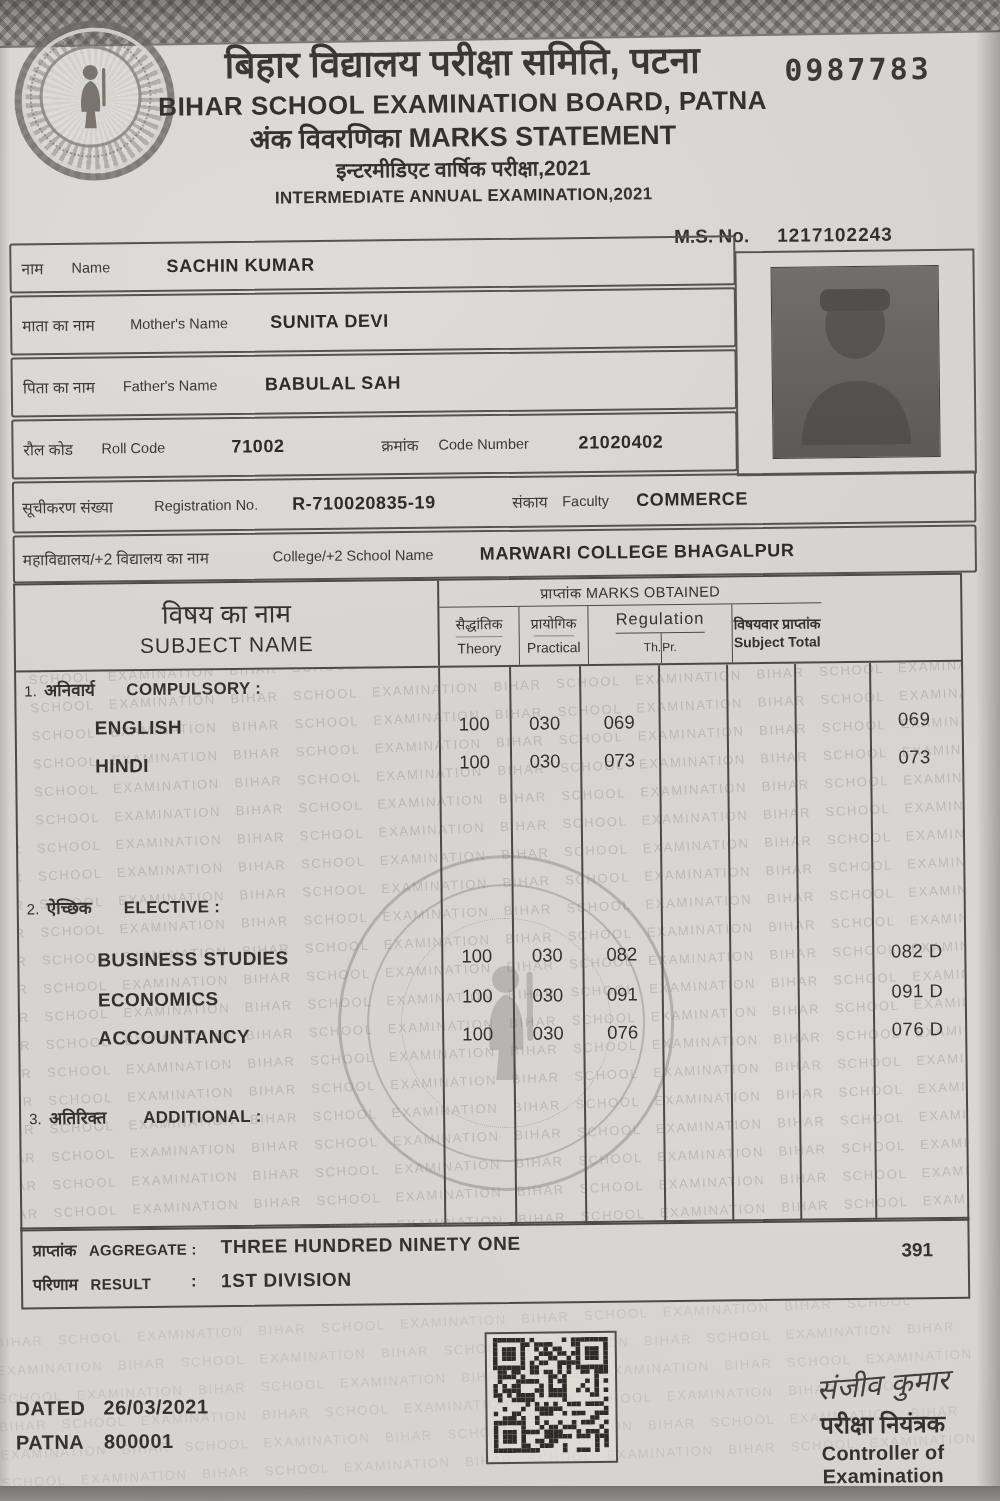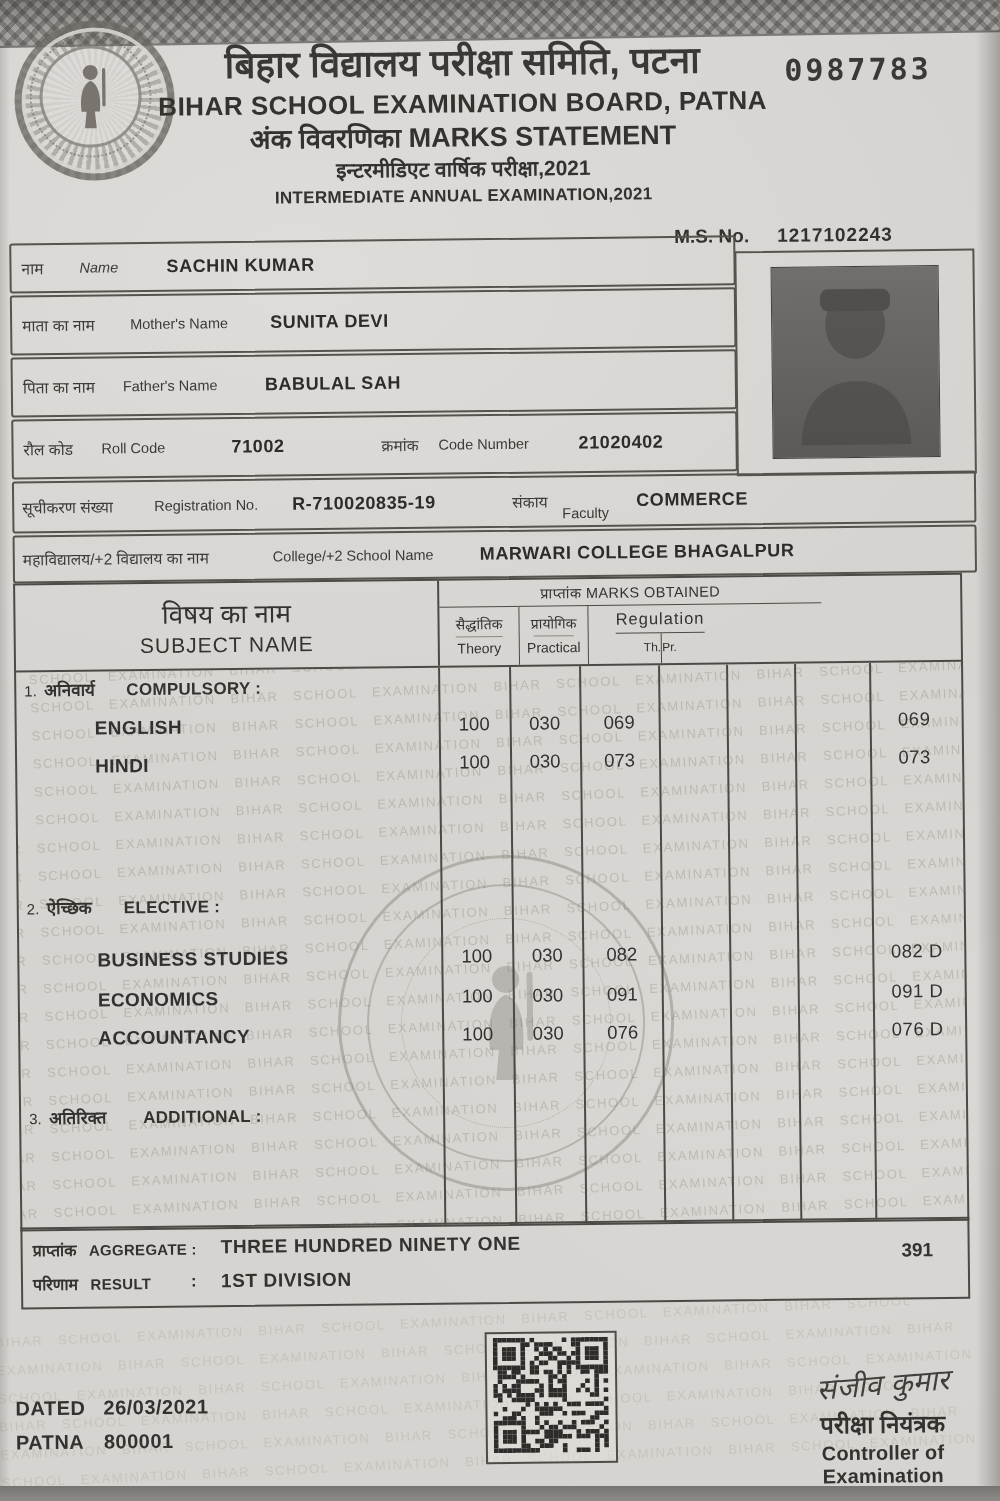--- a/index.html
+++ b/index.html
@@ -161,21 +161,21 @@
     <div class="l5">INTERMEDIATE ANNUAL EXAMINATION,2021</div>
   </div>
   <div class="serial">0987783</div>
 
   <div class="msno">
     <span>M.S. No.</span><span class="v">1217102243</span>
   </div>
 
   <div class="frow" style="left:15px;top:238px;width:722px;height:46px;">
     <span class="lab-hi" style="left:10px;">नाम</span>
-    <span class="lab-en" style="left:68px;font-style:italic;">Name</span>
+    <span class="lab-en" style="left:60px;">Name</span>
     <span class="val" style="left:155px;">SACHIN KUMAR</span>
   </div>
 
   <div class="frow" style="left:15px;top:290px;width:722px;height:56px;">
     <span class="lab-hi" style="left:10px;">माता का नाम</span>
     <span class="lab-en" style="left:118px;">Mother's Name</span>
     <span class="val" style="left:258px;">SUNITA DEVI</span>
   </div>
 
   <div class="frow" style="left:15px;top:352px;width:722px;height:56px;">
@@ -191,21 +191,21 @@
     <span class="lab-hi" style="left:368px;">क्रमांक</span>
     <span class="lab-en" style="left:425px;">Code Number</span>
     <span class="val" style="left:565px;">21020402</span>
   </div>
 
   <div class="frow" style="left:15px;top:476px;width:960px;height:48px;">
     <span class="lab-hi" style="left:8px;">सूचीकरण संख्या</span>
     <span class="lab-en" style="left:140px;">Registration No.</span>
     <span class="val" style="left:278px;">R-710020835-19</span>
     <span class="lab-hi" style="left:498px;">संकाय</span>
-    <span class="lab-en" style="left:548px;margin-top:12px;">Faculty</span>
+    <span class="lab-en" style="left:548px;">Faculty</span>
     <span class="val" style="left:622px;">COMMERCE</span>
   </div>
 
   <div class="frow" style="left:15px;top:530px;width:960px;height:44px;">
     <span class="lab-hi" style="left:8px;">महाविद्यालय/+2 विद्यालय का नाम</span>
     <span class="lab-en" style="left:258px;">College/+2 School Name</span>
     <span class="val" style="left:465px;">MARWARI COLLEGE BHAGALPUR</span>
   </div>
 
   <div class="photo-frame">
@@ -238,20 +238,24 @@
             <div>प्रायोगिक</div>
             <div class="hairline"></div>
             <div>Practical</div>
           </div>
           <div class="c c-reg">
             <div class="reg-t">Regulation</div>
             <div class="reg-b">
               <div>Th.</div>
               <div>Pr.</div>
             </div>
+          </div>
+          <div class="c c-total">
+            <div>विषयवार प्राप्तांक</div>
+            <div>Subject Total</div>
           </div>
         </div>
       </div>
     </div>
 
     <div class="tbody">
       <div class="watermark" style="left:-20px;top:-10px;width:1000px;height:590px;">BIHAR SCHOOL EXAMINATION BIHAR SCHOOL EXAMINATION BIHAR SCHOOL EXAMINATION BIHAR SCHOOL EXAMINATION BIHAR SCHOOL EXAMINATION BIHAR SCHOOL EXAMINATION BIHAR SCHOOL EXAMINATION BIHAR SCHOOL EXAMINATION BIHAR SCHOOL EXAMINATION BIHAR SCHOOL EXAMINATION BIHAR SCHOOL EXAMINATION BIHAR SCHOOL EXAMINATION BIHAR SCHOOL EXAMINATION BIHAR SCHOOL EXAMINATION BIHAR SCHOOL EXAMINATION BIHAR SCHOOL EXAMINATION BIHAR SCHOOL EXAMINATION BIHAR SCHOOL EXAMINATION BIHAR SCHOOL EXAMINATION BIHAR SCHOOL EXAMINATION BIHAR SCHOOL EXAMINATION BIHAR SCHOOL EXAMINATION BIHAR SCHOOL EXAMINATION BIHAR SCHOOL EXAMINATION BIHAR SCHOOL EXAMINATION BIHAR SCHOOL EXAMINATION BIHAR SCHOOL EXAMINATION BIHAR SCHOOL EXAMINATION BIHAR SCHOOL EXAMINATION BIHAR SCHOOL EXAMINATION BIHAR SCHOOL EXAMINATION BIHAR SCHOOL EXAMINATION BIHAR SCHOOL EXAMINATION BIHAR SCHOOL EXAMINATION BIHAR SCHOOL EXAMINATION BIHAR SCHOOL EXAMINATION BIHAR SCHOOL EXAMINATION BIHAR SCHOOL EXAMINATION BIHAR SCHOOL EXAMINATION BIHAR SCHOOL EXAMINATION BIHAR SCHOOL EXAMINATION BIHAR SCHOOL EXAMINATION BIHAR SCHOOL EXAMINATION BIHAR SCHOOL EXAMINATION BIHAR SCHOOL EXAMINATION BIHAR SCHOOL EXAMINATION BIHAR SCHOOL EXAMINATION BIHAR SCHOOL EXAMINATION BIHAR SCHOOL EXAMINATION BIHAR SCHOOL EXAMINATION BIHAR SCHOOL EXAMINATION BIHAR SCHOOL EXAMINATION BIHAR SCHOOL EXAMINATION BIHAR SCHOOL EXAMINATION BIHAR SCHOOL EXAMINATION BIHAR SCHOOL EXAMINATION BIHAR SCHOOL EXAMINATION BIHAR SCHOOL EXAMINATION BIHAR SCHOOL EXAMINATION BIHAR SCHOOL EXAMINATION BIHAR SCHOOL EXAMINATION BIHAR SCHOOL EXAMINATION BIHAR SCHOOL EXAMINATION BIHAR SCHOOL EXAMINATION BIHAR SCHOOL EXAMINATION BIHAR SCHOOL EXAMINATION BIHAR SCHOOL EXAMINATION BIHAR SCHOOL EXAMINATION BIHAR SCHOOL EXAMINATION BIHAR SCHOOL EXAMINATION BIHAR SCHOOL EXAMINATION BIHAR SCHOOL EXAMINATION BIHAR SCHOOL EXAMINATION BIHAR SCHOOL EXAMINATION BIHAR SCHOOL EXAMINATION BIHAR SCHOOL EXAMINATION BIHAR SCHOOL EXAMINATION BIHAR SCHOOL EXAMINATION BIHAR SCHOOL EXAMINATION BIHAR SCHOOL EXAMINATION BIHAR SCHOOL EXAMINATION BIHAR SCHOOL EXAMINATION BIHAR SCHOOL EXAMINATION BIHAR SCHOOL EXAMINATION BIHAR SCHOOL EXAMINATION BIHAR SCHOOL EXAMINATION BIHAR SCHOOL EXAMINATION BIHAR SCHOOL EXAMINATION BIHAR SCHOOL EXAMINATION BIHAR SCHOOL EXAMINATION BIHAR SCHOOL EXAMINATION BIHAR SCHOOL EXAMINATION BIHAR SCHOOL EXAMINATION BIHAR SCHOOL EXAMINATION BIHAR SCHOOL EXAMINATION BIHAR SCHOOL EXAMINATION BIHAR SCHOOL EXAMINATION BIHAR SCHOOL EXAMINATION BIHAR SCHOOL EXAMINATION BIHAR SCHOOL EXAMINATION BIHAR SCHOOL EXAMINATION BIHAR SCHOOL EXAMINATION BIHAR SCHOOL EXAMINATION BIHAR SCHOOL EXAMINATION BIHAR SCHOOL EXAMINATION BIHAR SCHOOL EXAMINATION BIHAR SCHOOL EXAMINATION BIHAR SCHOOL EXAMINATION BIHAR SCHOOL EXAMINATION BIHAR SCHOOL EXAMINATION BIHAR SCHOOL EXAMINATION BIHAR SCHOOL EXAMINATION BIHAR SCHOOL EXAMINATION BIHAR SCHOOL EXAMINATION BIHAR SCHOOL EXAMINATION BIHAR SCHOOL EXAMINATION BIHAR SCHOOL EXAMINATION BIHAR SCHOOL EXAMINATION BIHAR SCHOOL EXAMINATION BIHAR SCHOOL EXAMINATION BIHAR SCHOOL EXAMINATION BIHAR SCHOOL EXAMINATION BIHAR SCHOOL EXAMINATION BIHAR SCHOOL EXAMINATION BIHAR SCHOOL EXAMINATION BIHAR SCHOOL EXAMINATION BIHAR SCHOOL EXAMINATION BIHAR SCHOOL EXAMINATION BIHAR SCHOOL EXAMINATION BIHAR SCHOOL EXAMINATION BIHAR SCHOOL EXAMINATION BIHAR SCHOOL EXAMINATION BIHAR SCHOOL EXAMINATION BIHAR SCHOOL EXAMINATION BIHAR SCHOOL EXAMINATION BIHAR SCHOOL EXAMINATION BIHAR SCHOOL EXAMINATION BIHAR SCHOOL EXAMINATION BIHAR SCHOOL EXAMINATION BIHAR SCHOOL EXAMINATION BIHAR SCHOOL EXAMINATION BIHAR SCHOOL EXAMINATION BIHAR SCHOOL EXAMINATION BIHAR SCHOOL EXAMINATION BIHAR SCHOOL EXAMINATION BIHAR SCHOOL EXAMINATION BIHAR SCHOOL EXAMINATION BIHAR SCHOOL EXAMINATION BIHAR SCHOOL EXAMINATION BIHAR SCHOOL EXAMINATION BIHAR SCHOOL EXAMINATION BIHAR SCHOOL EXAMINATION BIHAR SCHOOL EXAMINATION BIHAR SCHOOL EXAMINATION BIHAR SCHOOL EXAMINATION BIHAR SCHOOL EXAMINATION BIHAR SCHOOL EXAMINATION BIHAR SCHOOL EXAMINATION BIHAR SCHOOL EXAMINATION BIHAR SCHOOL EXAMINATION BIHAR SCHOOL EXAMINATION BIHAR SCHOOL EXAMINATION BIHAR SCHOOL EXAMINATION BIHAR SCHOOL EXAMINATION BIHAR SCHOOL EXAMINATION BIHAR SCHOOL EXAMINATION BIHAR SCHOOL EXAMINATION BIHAR SCHOOL EXAMINATION BIHAR SCHOOL EXAMINATION BIHAR SCHOOL EXAMINATION BIHAR SCHOOL EXAMINATION BIHAR SCHOOL EXAMINATION BIHAR SCHOOL EXAMINATION BIHAR SCHOOL EXAMINATION BIHAR SCHOOL EXAMINATION BIHAR SCHOOL EXAMINATION BIHAR SCHOOL EXAMINATION BIHAR SCHOOL EXAMINATION BIHAR SCHOOL EXAMINATION BIHAR SCHOOL EXAMINATION BIHAR SCHOOL EXAMINATION BIHAR SCHOOL EXAMINATION BIHAR SCHOOL EXAMINATION BIHAR SCHOOL EXAMINATION BIHAR SCHOOL EXAMINATION BIHAR SCHOOL EXAMINATION BIHAR SCHOOL EXAMINATION BIHAR SCHOOL EXAMINATION BIHAR SCHOOL EXAMINATION BIHAR SCHOOL EXAMINATION BIHAR SCHOOL EXAMINATION BIHAR SCHOOL EXAMINATION BIHAR SCHOOL EXAMINATION BIHAR SCHOOL EXAMINATION BIHAR SCHOOL EXAMINATION BIHAR SCHOOL EXAMINATION BIHAR SCHOOL EXAMINATION BIHAR SCHOOL EXAMINATION BIHAR SCHOOL EXAMINATION BIHAR SCHOOL EXAMINATION BIHAR SCHOOL EXAMINATION BIHAR SCHOOL EXAMINATION BIHAR SCHOOL EXAMINATION BIHAR SCHOOL EXAMINATION BIHAR SCHOOL EXAMINATION BIHAR SCHOOL EXAMINATION BIHAR SCHOOL EXAMINATION BIHAR SCHOOL EXAMINATION BIHAR SCHOOL EXAMINATION BIHAR SCHOOL EXAMINATION BIHAR SCHOOL EXAMINATION BIHAR SCHOOL EXAMINATION BIHAR SCHOOL EXAMINATION BIHAR SCHOOL EXAMINATION BIHAR SCHOOL EXAMINATION BIHAR SCHOOL EXAMINATION BIHAR SCHOOL EXAMINATION BIHAR SCHOOL EXAMINATION BIHAR SCHOOL EXAMINATION BIHAR SCHOOL EXAMINATION BIHAR SCHOOL EXAMINATION BIHAR SCHOOL EXAMINATION BIHAR SCHOOL EXAMINATION BIHAR SCHOOL EXAMINATION BIHAR SCHOOL EXAMINATION BIHAR SCHOOL EXAMINATION BIHAR SCHOOL EXAMINATION BIHAR SCHOOL EXAMINATION BIHAR SCHOOL EXAMINATION BIHAR SCHOOL EXAMINATION BIHAR SCHOOL EXAMINATION BIHAR SCHOOL EXAMINATION BIHAR SCHOOL EXAMINATION BIHAR SCHOOL EXAMINATION BIHAR SCHOOL EXAMINATION BIHAR SCHOOL EXAMINATION BIHAR SCHOOL EXAMINATION BIHAR SCHOOL EXAMINATION BIHAR SCHOOL EXAMINATION BIHAR SCHOOL EXAMINATION BIHAR SCHOOL EXAMINATION BIHAR SCHOOL EXAMINATION BIHAR SCHOOL EXAMINATION BIHAR SCHOOL EXAMINATION BIHAR SCHOOL EXAMINATION BIHAR SCHOOL EXAMINATION BIHAR SCHOOL EXAMINATION BIHAR SCHOOL EXAMINATION BIHAR SCHOOL EXAMINATION BIHAR SCHOOL EXAMINATION BIHAR SCHOOL EXAMINATION BIHAR SCHOOL EXAMINATION BIHAR SCHOOL EXAMINATION BIHAR SCHOOL EXAMINATION BIHAR SCHOOL EXAMINATION BIHAR SCHOOL EXAMINATION BIHAR SCHOOL EXAMINATION BIHAR SCHOOL EXAMINATION BIHAR SCHOOL EXAMINATION BIHAR SCHOOL EXAMINATION </div>
       <div class="seal">
         <div class="in1"></div>
         <div class="in2">

